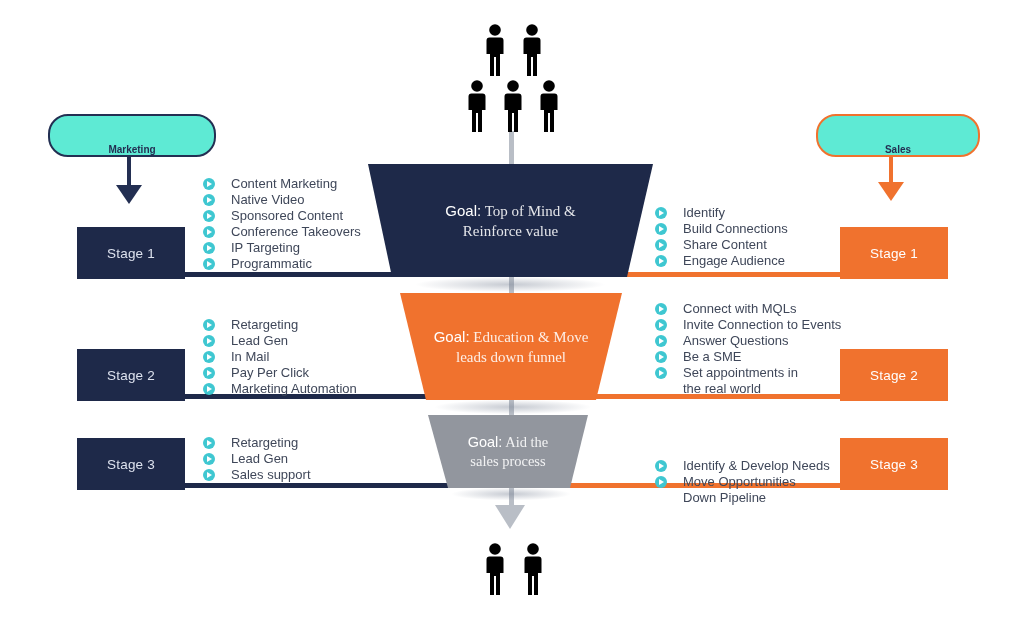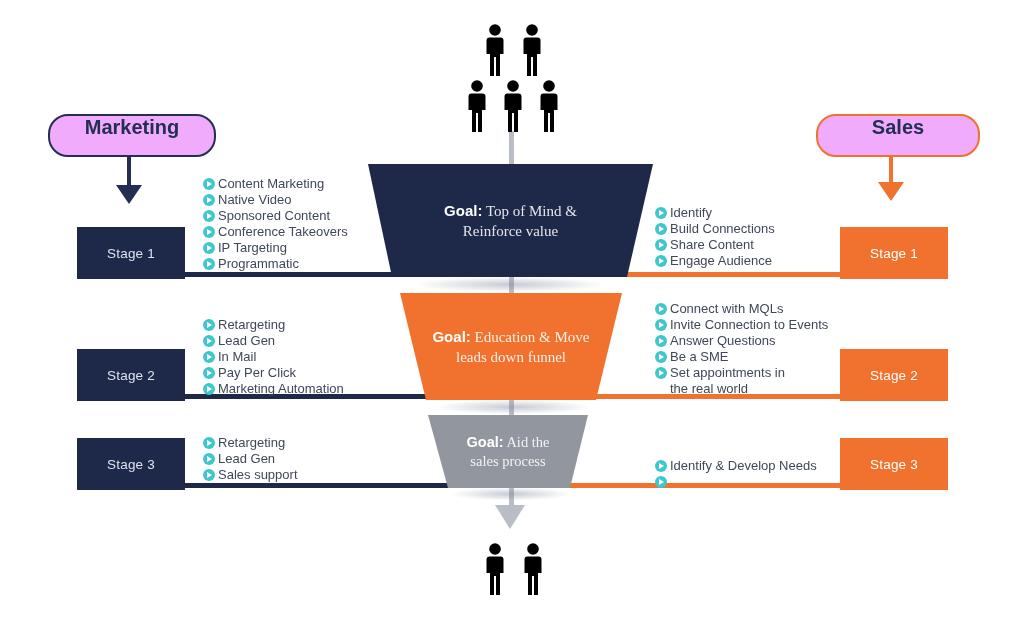--- a/index.html
+++ b/index.html
@@ -10,57 +10,57 @@
   .person{width:24px;height:52px;display:block;}
   .people-row{position:absolute;display:flex;gap:13px;z-index:2;}
 
   
   .vline{position:absolute;left:509px;top:131px;width:5px;height:376px;background:#b9bec6;z-index:1;}
   .down-head{position:absolute;left:495px;top:505px;width:0;height:0;
              border-left:15px solid transparent;border-right:15px solid transparent;
              border-top:24px solid #b9bec6;z-index:1;}
 
   
-  .pill{position:absolute;display:flex;align-items:flex-start;justify-content:center;
-        background:#f0abfc;border-radius:20px;font-size:20px;font-weight:600;color:#232f52;z-index:3;}
+  .pill{position:absolute;display:flex;align-items:flex-end;justify-content:center;
+        background:#5eead4;border-radius:20px;font-size:10px;font-weight:600;color:#232f52;z-index:3;}
   .pill.navy-b{border:2.5px solid #232f52;}
   .pill.orange-b{border:2.5px solid #f0722e;}
   .arrow-shaft{position:absolute;width:4px;}
   .arrow-head{position:absolute;width:0;height:0;
               border-left:13px solid transparent;border-right:13px solid transparent;}
 
   
   .box{position:absolute;width:108px;height:52px;display:flex;align-items:center;justify-content:center;
        font-size:13.5px;font-weight:500;letter-spacing:.2px;z-index:3;}
   .box.navy{background:#1e2949;color:#dde2ee;}
   .box.orange{background:#f0722e;color:#ffffff;}
   .hline{position:absolute;height:5px;z-index:2;}
   .hline.navy{background:#1e2949;}
   .hline.orange{background:#f0722e;}
 
   
   .funnel{position:absolute;z-index:3;display:flex;align-items:center;justify-content:center;
           text-align:center;color:#fff;font-size:15px;line-height:20px;}
-  .goal-label{font-weight:700;color:#ffffff;margin-top:12px;}
+  .goal-label{font-weight:400;color:#ffffff;margin-top:12px;}
   .goal-rest{font-weight:400;color:rgba(255,255,255,0.88);font-family:Liberation Serif, serif;}
   #funnel-1{left:368px;top:164px;width:285px;height:113px;background:#1e2949;
             clip-path:polygon(0 0,285px 0,259px 113px,24px 113px);}
   #funnel-1 .goal-wrap{max-width:170px;}
   #funnel-2{left:400px;top:293px;width:222px;height:107px;background:#f0722e;
             clip-path:polygon(0 0,222px 0,196px 107px,26px 107px);}
   #funnel-2 .goal-wrap{max-width:186px;text-align:center;}
   #funnel-3{left:428px;top:415px;width:160px;height:73px;background:#92969e;
             clip-path:polygon(0 0,160px 0,142px 73px,20px 73px);}
   #funnel-3 .goal-wrap{max-width:112px;font-size:14.5px;line-height:19px;}
   .gshadow{position:absolute;z-index:1;
            background:radial-gradient(ellipse 50% 50% at 50% 50%,rgba(120,130,148,.42),rgba(120,130,148,0) 72%);}
 
   
   .list{position:absolute;z-index:3;display:flex;flex-direction:column;}
-  .li{display:flex;gap:3px;align-items:flex-start;}
+  .li{display:flex;gap:16px;align-items:flex-start;}
   .bullet{flex:0 0 12px;width:12px;height:12px;border-radius:50%;background:#3fc7d1;
           position:relative;margin-top:2px;}
   .bullet::after{content:"";position:absolute;left:4px;top:3px;width:0;height:0;
           border-left:5px solid #fff;border-top:3px solid transparent;border-bottom:3px solid transparent;}
   .txt{font-size:13px;line-height:16px;color:#3f4759;font-weight:400;white-space:pre-line;}
 </style>
 </head>
 <body>
 
 <div class="stage">
@@ -272,16 +272,18 @@
 the real world</span>
       </div>
   </div>
   <div class="list" style="left:655px;top:438px;margin-top:20px;">
     <div class="li">
         <span class="bullet"></span>
         <span class="txt">Identify &amp; Develop Needs</span>
       </div>
     <div class="li">
         <span class="bullet"></span>
+        <span class="txt">Move Opportunities
+Down Pipeline</span>
       </div>
   </div>
 
 </div>
 
 </body></html>

